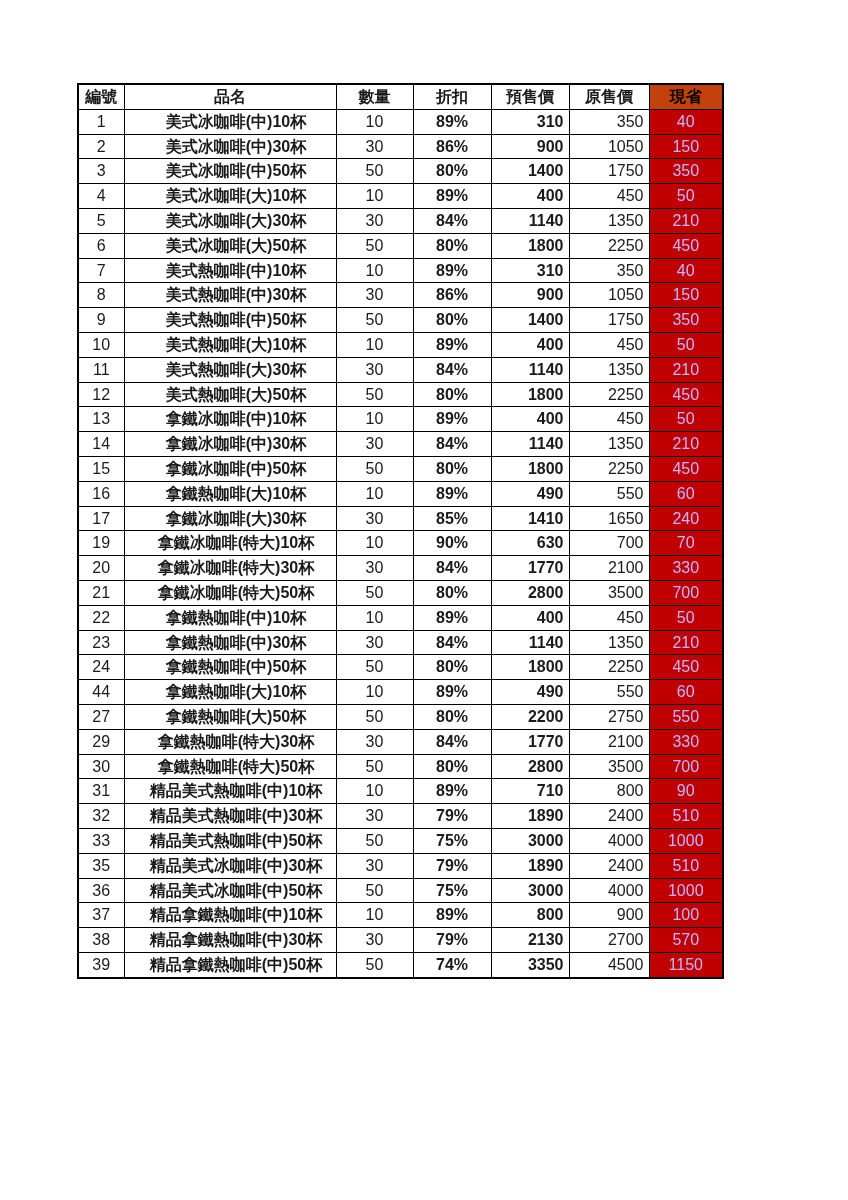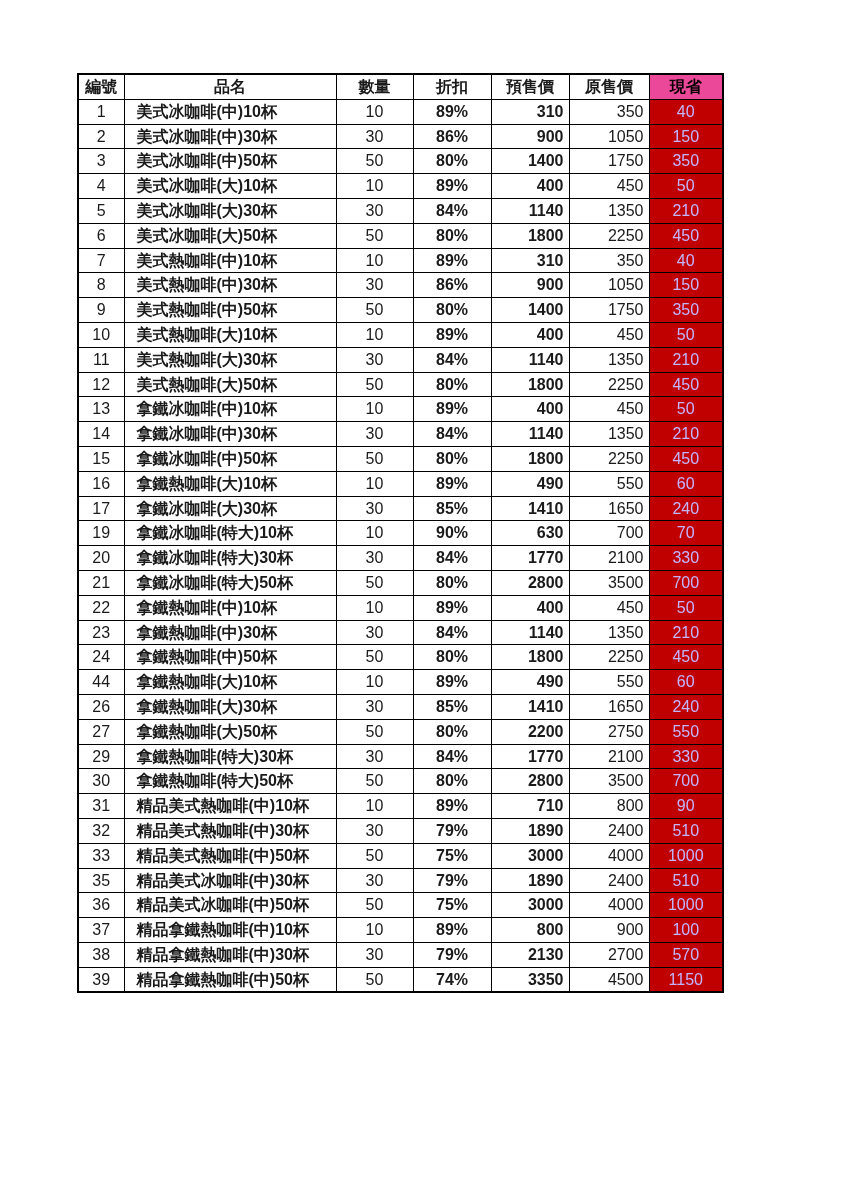--- a/index.html
+++ b/index.html
@@ -11,45 +11,45 @@
   .page {
     position: relative;
     width: 848px;
     height: 1200px;
     background: #ffffff;
     overflow: hidden;
   }
   table.price-table {
     position: absolute;
     left: 77px;
-    top: 73px;
+    top: 83px;
     border-collapse: collapse;
     table-layout: fixed;
     border: 2px solid #000000;
   }
   .price-table th, .price-table td {
     border: 1.5px solid #000000;
     height: 23.8px;
     padding: 0;
     font-size: 16px;
     line-height: 23.8px;
     color: #1a1a1a;
     white-space: nowrap;
     overflow: hidden;
   }
   .price-table th {
     font-weight: bold;
     text-align: center;
     background: #ffffff;
   }
   .price-table th.hl {
-    background: #ec4899;
+    background: #c2410c;
     color: #000000;
   }
-  .price-table td.al-left   { text-align: left;  padding-left: 12px; }
+  .price-table td.al-left   { text-align: center;  padding-left: 12px; }
   .price-table td.al-center { text-align: center; }
   .price-table td.al-right  { text-align: right; padding-right: 5px; }
   .price-table td.b { font-weight: bold; }
   .price-table td.hl {
     background: #C00000;
     color: #c4b5fd;
     font-weight: normal;
     text-align: center;
   }
 </style>
@@ -289,29 +289,20 @@
         <tr>
           <td class="al-center">44</td>
           <td class="al-left b">拿鐵熱咖啡(大)10杯</td>
           <td class="al-center">10</td>
           <td class="al-center b">89%</td>
           <td class="al-right b">490</td>
           <td class="al-right">550</td>
           <td class="al-center hl">60</td>
         </tr>
         <tr>
-          <td class="al-center">26</td>
-          <td class="al-left b">拿鐵熱咖啡(大)30杯</td>
-          <td class="al-center">30</td>
-          <td class="al-center b">85%</td>
-          <td class="al-right b">1410</td>
-          <td class="al-right">1650</td>
-          <td class="al-center hl">240</td>
-        </tr>
-        <tr>
           <td class="al-center">27</td>
           <td class="al-left b">拿鐵熱咖啡(大)50杯</td>
           <td class="al-center">50</td>
           <td class="al-center b">80%</td>
           <td class="al-right b">2200</td>
           <td class="al-right">2750</td>
           <td class="al-center hl">550</td>
         </tr>
         <tr>
           <td class="al-center">29</td>

